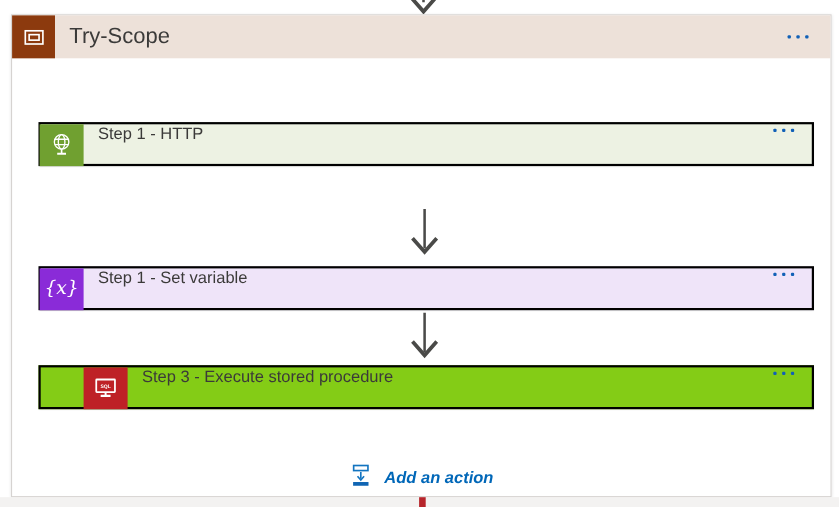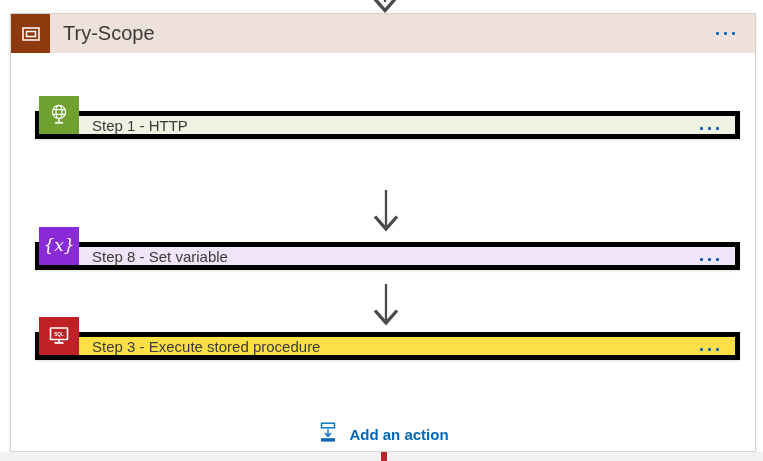--- a/index.html
+++ b/index.html
@@ -16,23 +16,23 @@
            background:#fff; border:1px solid #D6D3D1;
            box-shadow:0 1px 3px rgba(0,0,0,.10); }
   .scope-header { height:39px; display:flex; align-items:center; }
   .scope-icon { width:39px; height:39px; flex:0 0 39px; display:flex; align-items:center; justify-content:center; }
   .scope-title { margin-left:13px; font-size:20px; color:#3B3A39; }
   .scope-menu { margin-left:auto; margin-right:18px; }
 
   .scope-body { position:relative; width:100%; height:399px; }
 
   
-  .step-row { position:absolute; left:24px; width:705px; height:28px;
-              display:flex; align-items:flex-end;
-              border:5px solid #000000;
+  .step-row { position:absolute; left:24px; width:705px; height:40px;
+              display:flex; align-items:flex-start;
+              border:2px solid #000000;
               box-shadow:0 1px 2px rgba(0,0,0,.12); cursor:pointer; }
   .step-icon { width:40px; height:38px; flex:0 0 40px; margin-left:-1px;
                display:flex; align-items:center; justify-content:center; }
   .step-title { margin-left:13px; font-size:15px; color:#3B3A39; }
   .row-menu { margin-left:auto; margin-right:14px; }
 
   
   .dots { display:flex; gap:5px; align-items:center; cursor:pointer; padding:4px 2px; }
   .dots i { width:3px; height:3px; border-radius:1px; display:block; }
 
@@ -40,21 +40,21 @@
   .conn { position:absolute; width:32px; height:48px; }
   .conn svg, .top-arrow svg { display:block; }
 
   
   .var-glyph { color:#fff; font-family:"DejaVu Serif", serif; font-style:italic;
                font-size:17px; line-height:1; padding-bottom:2px; }
 
   
   .add-action { position:absolute; left:0; top:368px; width:100%;
                 display:flex; align-items:center; justify-content:center; gap:10px;
-                cursor:pointer; }
+                cursor:pointer;font-style:italic; }
   .add-action-label { font-size:15px; font-weight:600; }
 
   
   .outside-strip { position:absolute; left:0; top:452px; width:763px; height:9px; background:#F3F2F1; }
   .error-tick { position:absolute; left:381px; top:452px; width:6px; height:9px; }
 </style>
 </head>
 <body>
 
 <div class="canvas">
@@ -108,36 +108,36 @@
         <svg width="32" height="48" viewBox="0 0 32 48">
           <line x1="16" y1="0" x2="16" y2="36" stroke="currentColor" stroke-width="2.3"></line>
           <polyline points="5,26.5 16,39 27,26.5" fill="none" stroke="currentColor" stroke-width="3.4"></polyline>
         </svg>
       </div>
 
       <div class="step-row" style="top: 189px; background: rgb(239, 228, 249);">
         <div class="step-icon" style="background: rgb(138, 43, 216);">
           <span class="var-glyph">{x}</span>
         </div>
-        <span class="step-title">Step 8 - Set variable</span>
+        <span class="step-title">Step 1 - Set variable</span>
         <div class="row-menu dots">
           <i style="background: rgb(17, 96, 183);"></i>
             <i style="background: rgb(17, 96, 183);"></i>
             <i style="background: rgb(17, 96, 183);"></i>
         </div>
       </div>
 
       <div class="conn" style="left: 359px; top: 231px; color: rgb(74, 74, 72);">
         <svg width="32" height="48" viewBox="0 0 32 48">
           <line x1="16" y1="0" x2="16" y2="36" stroke="currentColor" stroke-width="2.3"></line>
           <polyline points="5,26.5 16,39 27,26.5" fill="none" stroke="currentColor" stroke-width="3.4"></polyline>
         </svg>
       </div>
 
-      <div class="step-row" style="top: 279px; background: #fde047;">
+      <div class="step-row" style="top: 279px; background: #84cc16; padding-left: 40px;">
         <div class="step-icon" style="background: rgb(190, 33, 38);">
           <svg width="26" height="26" viewBox="0 0 26 26">
             <rect x="4.5" y="5" width="17" height="11.5" rx="0.5" fill="none" stroke="#fff" stroke-width="1.6"></rect>
             <text x="13" y="12.8" text-anchor="middle" fill="#fff" font-family="Liberation Sans, sans-serif" font-size="4.6" font-weight="bold">SQL</text>
             <line x1="13" y1="16.5" x2="13" y2="19" stroke="#fff" stroke-width="1.8"></line>
             <line x1="8.5" y1="19.9" x2="17.5" y2="19.9" stroke="#fff" stroke-width="1.9"></line>
           </svg>
         </div>
         <span class="step-title">Step 3 - Execute stored procedure</span>
         <div class="row-menu dots">

